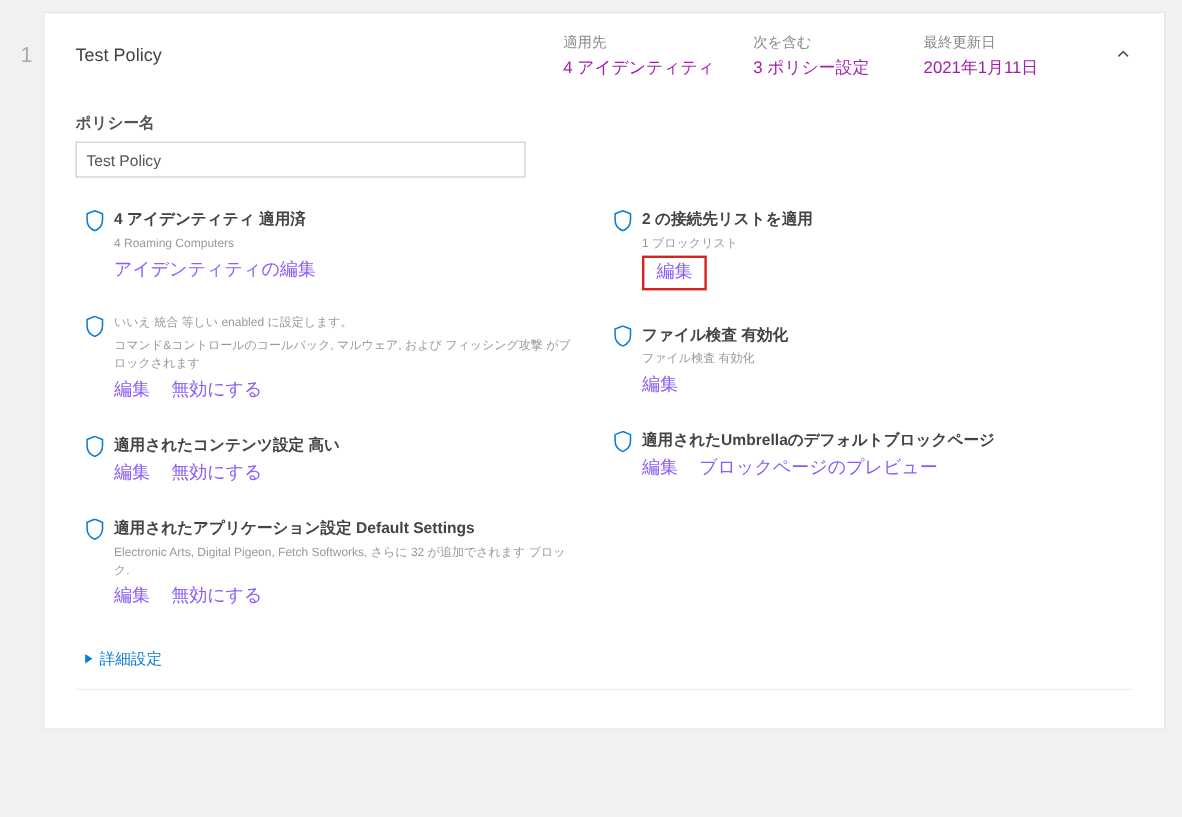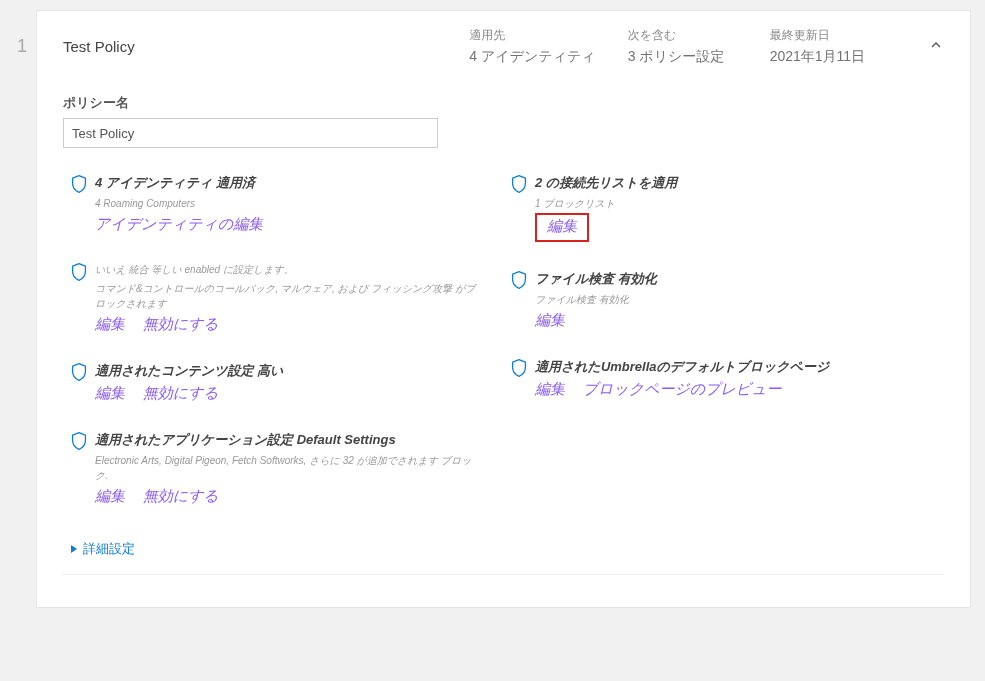--- a/index.html
+++ b/index.html
@@ -42,21 +42,21 @@
   .meta-group {
     display: flex;
     flex: 1;
     justify-content: center;
   }
   .meta {
     margin-right: 32px;
     min-width: 110px;
   }
   .meta-label { font-size: 12px; color: #888; margin-bottom: 4px; }
-  .meta-value { font-size: 14px; color: #737373; }
+  .meta-value { font-size: 14px; color: #a21caf; }
   .chevron {
     margin-left: auto;
     color: #555;
   }
   .chevron svg { width: 16px; height: 16px; }
   .body {
     padding: 0 26px 16px 26px;
   }
   .field-label { font-size: 13px; font-weight: bold; color: #555; margin-bottom: 6px;}
   .text-input {
@@ -80,21 +80,21 @@
   .section {
     display: flex;
     margin-bottom: 28px;
     margin-left: 8px;
   }
   .shield {
     flex: 0 0 24px;
     padding-top: 1px;
   }
   .shield svg { width: 16px; height: 18px; }
-  .section-body { flex: 1; font-style: italic; }
+  .section-body { flex: 1; }
   .section-title { font-size: 13px; font-weight: bold; color: #444; margin-bottom: 4px; }
   .section-desc { font-size: 10px; color: #999; line-height: 1.5; margin-bottom: 4px;}
   .link-row { margin-top: 2px; }
   .link {
     color: #8b5cf6;
     font-size: 15px;
     cursor: pointer;
   }
   .link.inline { margin-right: 14px; }
   .highlight {

